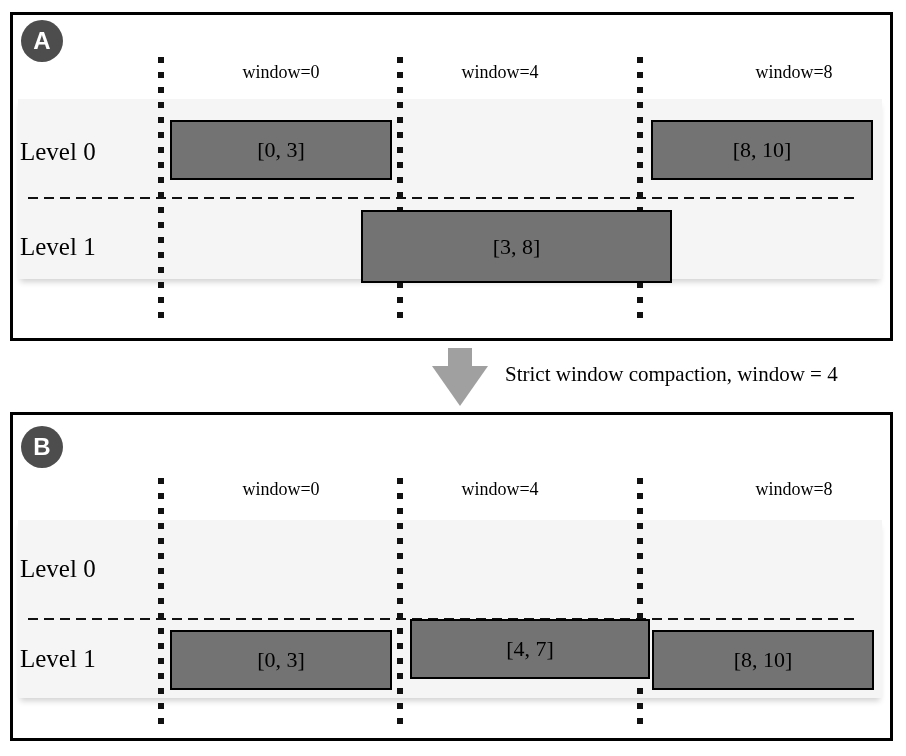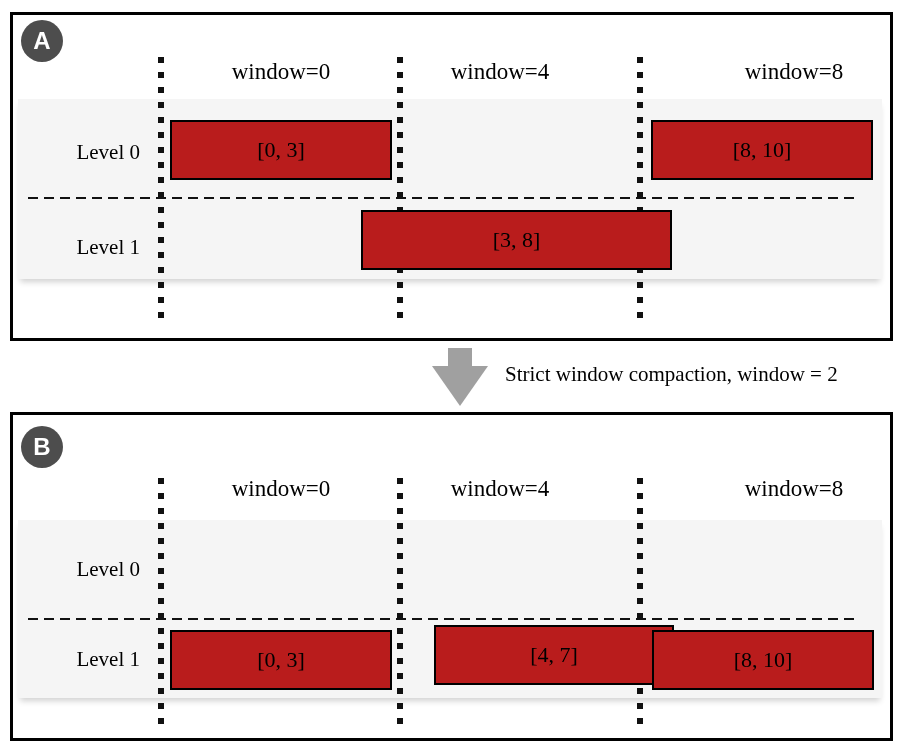--- a/index.html
+++ b/index.html
@@ -11,21 +11,21 @@
   .panel-a{top:12px;}
   .panel-b{top:412px;}
 
   .badge{position:absolute;width:42px;height:42px;border-radius:50%;background:#4d4d4d;
          color:#fff;font-family:"Liberation Sans",sans-serif;font-weight:bold;font-size:24px;
          display:flex;align-items:center;justify-content:center;z-index:4;}
   .panel-a .badge{left:8px;top:5px;}
   .panel-b .badge{left:8px;top:11px;}
 
   .colhead{position:absolute;width:240px;height:28px;line-height:28px;text-align:center;
-           font-size:23px;z-index:2;}
+           font-size:18px;z-index:2;}
   .panel-a .colhead{top:43px;}
   .panel-b .colhead{top:60px;}
   .colhead.c1{left:148px;}
   .colhead.c2{left:367px;}
   .colhead.c3{left:661px;}
 
   .vline{position:absolute;width:6px;z-index:2;
          background-image:repeating-linear-gradient(to bottom,#111 0px,#111 6px,transparent 6px,transparent 15px);}
   .panel-a .vline{top:42px;height:265px;}
   .panel-b .vline{top:63px;height:250px;}
@@ -36,34 +36,34 @@
   .band{position:absolute;left:5px;width:864px;background:#f5f5f5;z-index:1;
         box-shadow:0 5px 6px -2px rgba(0,0,0,0.18);}
   .panel-a .band{top:84px;height:180px;}
   .panel-b .band{top:105px;height:178px;}
 
   .hdash{position:absolute;left:15px;width:830px;height:2px;z-index:2;
          background-image:repeating-linear-gradient(to right,#111 0px,#111 10px,transparent 10px,transparent 16px);}
   .panel-a .hdash{top:182px;}
   .panel-b .hdash{top:203px;}
 
-  .lvl{position:absolute;left:7px;width:120px;height:28px;line-height:28px;text-align:right;
-       font-size:21px;z-index:2;}
+  .lvl{position:absolute;left:7px;width:120px;height:28px;line-height:28px;text-align:left;
+       font-size:25px;z-index:2;}
   .panel-a .lvl.l0{top:123px;}
   .panel-a .lvl.l1{top:218px;}
   .panel-b .lvl.l0{top:140px;}
   .panel-b .lvl.l1{top:230px;}
 
-  .ibox{position:absolute;border:2.5px solid #000;background:#b91c1c;box-sizing:border-box;
+  .ibox{position:absolute;border:2.5px solid #000;background:#737373;box-sizing:border-box;
         display:flex;align-items:center;justify-content:center;font-size:22px;z-index:3;}
   .panel-a .ibox.b0{left:157px;top:105px;width:222px;height:60px;}
   .panel-a .ibox.b1{left:638px;top:105px;width:222px;height:60px;}
-  .panel-a .ibox.b2{left:348px;top:195px;width:311px;height:60px;}
+  .panel-a .ibox.b2{left:348px;top:195px;width:311px;height:73px;}
   .panel-b .ibox.b0{left:157px;top:215px;width:222px;height:60px;}
-  .panel-b .ibox.b1{left:397px;top:210px;width:240px;height:60px;margin-left:24px;}
+  .panel-b .ibox.b1{left:397px;top:204px;width:240px;height:60px;}
   .panel-b .ibox.b2{left:639px;top:215px;width:222px;height:60px;}
 
   .transition{position:absolute;left:0;top:341px;width:906px;height:71px;}
   .arrow{position:absolute;left:432px;top:7px;width:56px;height:58px;}
   .arrow .shaft{position:absolute;left:16px;top:0;width:24px;height:20px;background:#a0a0a0;}
   .arrow .head{position:absolute;left:0;top:18px;width:0;height:0;
                border-left:28px solid transparent;border-right:28px solid transparent;
                border-top:40px solid #a0a0a0;}
   .caption{position:absolute;left:505px;top:20px;font-size:21px;line-height:26px;white-space:nowrap;}
 </style>
@@ -93,21 +93,21 @@
     <div class="ibox b0">[0, 3]</div>
     <div class="ibox b1">[8, 10]</div>
     <div class="ibox b2">[3, 8]</div>
   </section>
 
   <div class="transition">
     <div class="arrow">
       <div class="shaft"></div>
       <div class="head"></div>
     </div>
-    <div class="caption">Strict window compaction, window = 2</div>
+    <div class="caption">Strict window compaction, window = 4</div>
   </div>
 
   <section class="panel panel-b">
     <div class="badge">B</div>
 
     <div class="colhead c1">window=0</div>
     <div class="colhead c2">window=4</div>
     <div class="colhead c3">window=8</div>
 
     <div class="band"></div>

